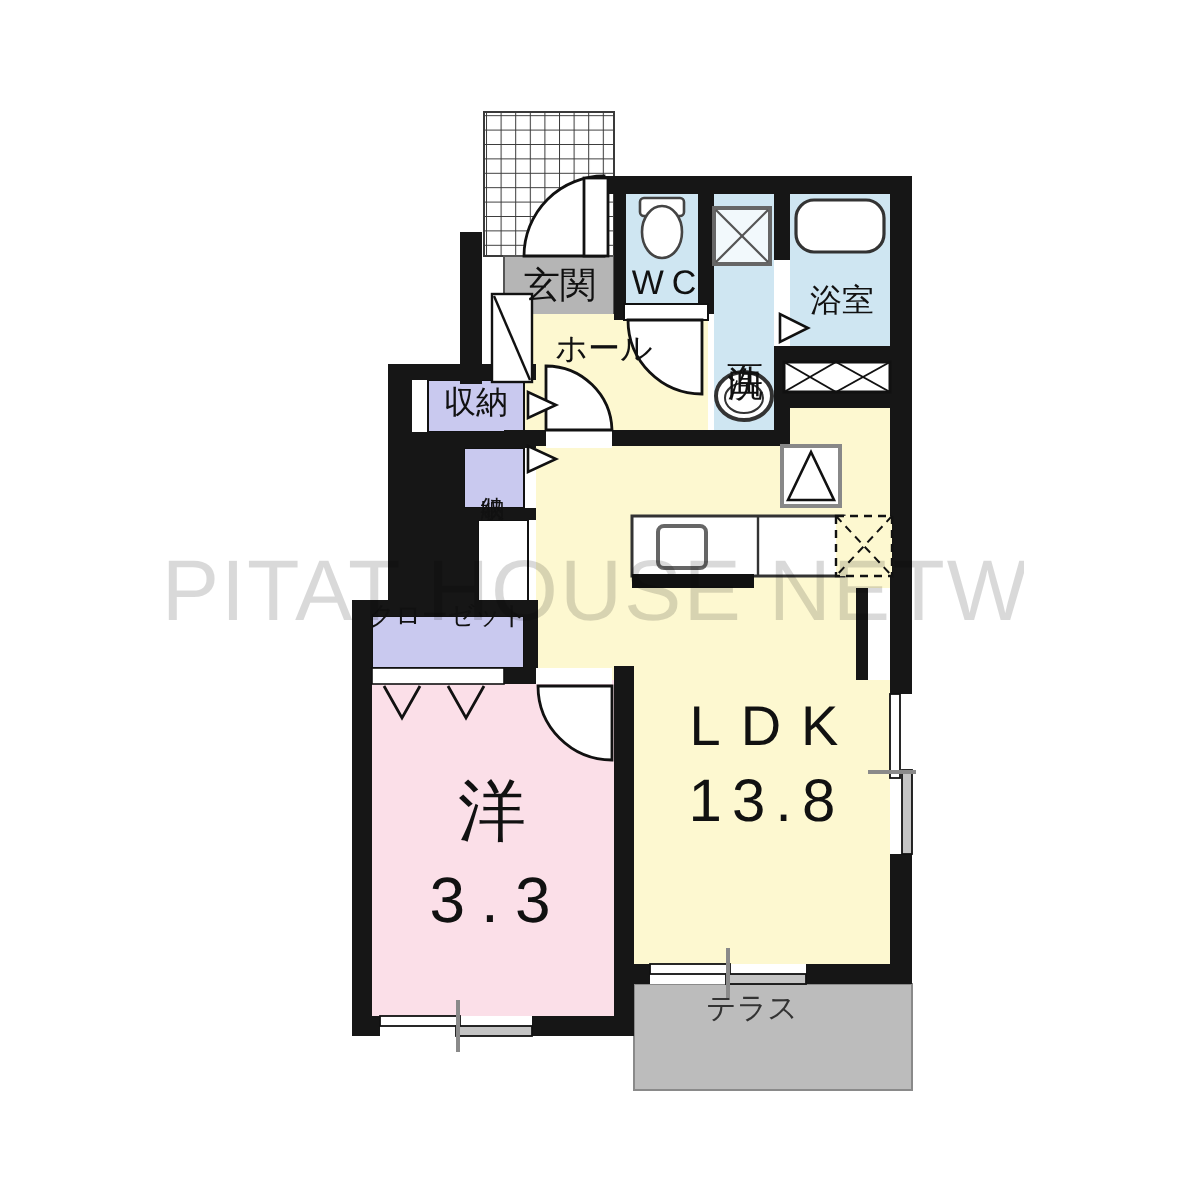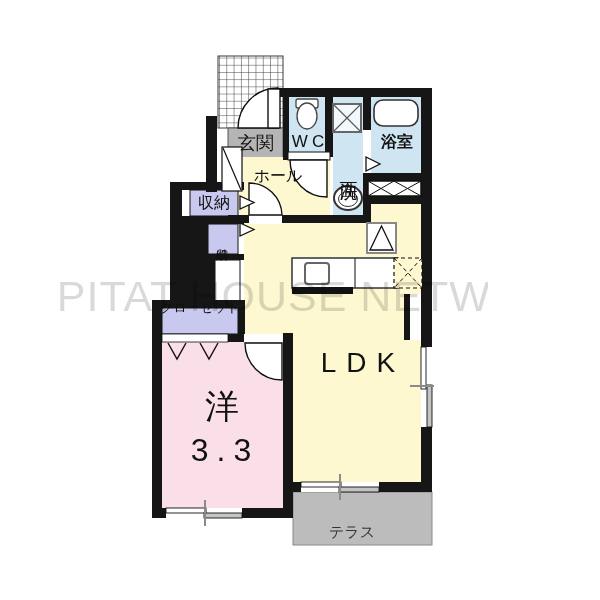--- a/index.html
+++ b/index.html
@@ -1,18 +1,19 @@
 <!DOCTYPE html>
 <html><head>
 <meta charset="utf-8">
 <style>
   html,body{margin:0;padding:0;background:#ffffff;}
   .canvas{
     position:relative;width:488px;height:600px;background:#ffffff;overflow:hidden;
     font-family:"Liberation Sans","DejaVu Sans",sans-serif;
+    margin-left:24px;
   }
   .canvas svg{position:absolute;left:0;top:0;}
   .lbl{
     position:absolute;transform:translate(-50%,-50%);
     color:#111;white-space:nowrap;line-height:1.05;text-align:center;
     font-family:"Liberation Sans","DejaVu Sans",sans-serif;
   }
   .v{writing-mode:vertical-rl;text-orientation:upright;}
   .watermark{
     position:absolute;left:0;top:272px;width:600px;text-align:center;
@@ -168,25 +169,26 @@
       <rect x="166" y="508" width="40" height="5" fill="#ffffff" stroke="#111" stroke-width="0.9"></rect>
       <rect x="204" y="513" width="38" height="5" fill="#c4c4c4" stroke="#111" stroke-width="0.9"></rect>
       <line x1="205" y1="500" x2="205" y2="526" stroke="#8a8a8a" stroke-width="2"></line>
     </g>
   </g>
 </svg>
 
 <div class="lbl" style="left:256px;top:143px;font-size:18px;">玄関</div>
 <div class="lbl" style="left:308px;top:142px;font-size:17px;letter-spacing:4px;padding-left:4px;text-align:right;">WC</div>
 <div class="lbl v" style="left:348px;top:168px;font-size:18px;">洗面</div>
-<div class="lbl" style="left:397px;top:142px;font-size:16px;font-weight:bold;">浴室</div>
+<div class="lbl" style="left:397px;top:152px;font-size:16px;">浴室</div>
 <div class="lbl" style="left:278px;top:176px;font-size:16px;">ホール</div>
 <div class="lbl" style="left:214px;top:203px;font-size:16px;">収納</div>
 <div class="lbl v" style="left:222px;top:239px;font-size:12px;">収納</div>
 <div class="lbl" style="left:200px;top:308px;font-size:13px;">クローゼット</div>
 <div class="lbl" style="left:222px;top:407px;font-size:34px;">洋</div>
 <div class="lbl" style="left:221px;top:451px;font-size:32px;letter-spacing:8px;padding-left:8px;">3.3</div>
 <div class="lbl" style="left:358px;top:363px;font-size:28px;letter-spacing:10px;padding-left:10px;">LDK</div>
-<div class="lbl" style="left:352px;top:532px;font-size:15px;color:#333;">テラス</div>
+<div class="lbl" style="left:357px;top:401px;font-size:30px;letter-spacing:5px;padding-left:5px;">13.8</div>
+<div class="lbl" style="left:352px;top:505px;font-size:15px;color:#333;">テラス</div>
 
 <div class="watermark">PITAT HOUSE NETWORK</div>
 
 </div>
 
 </body></html>

